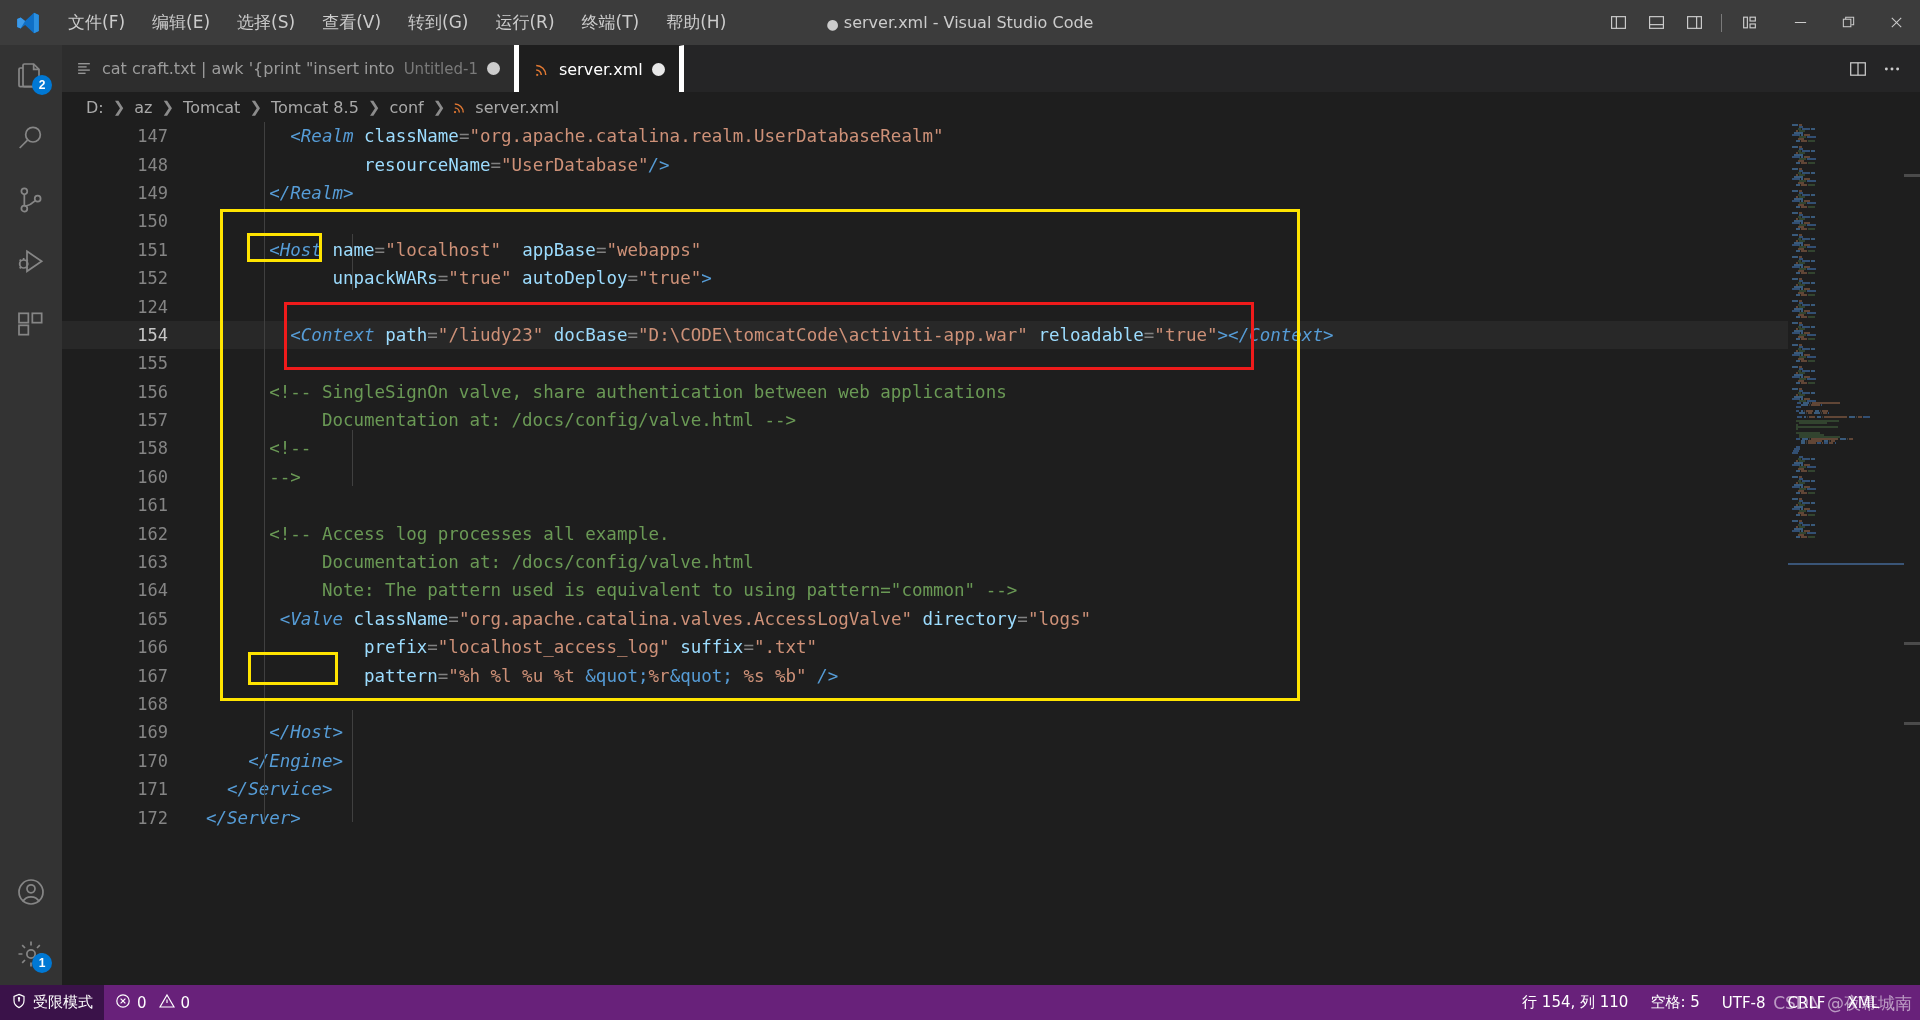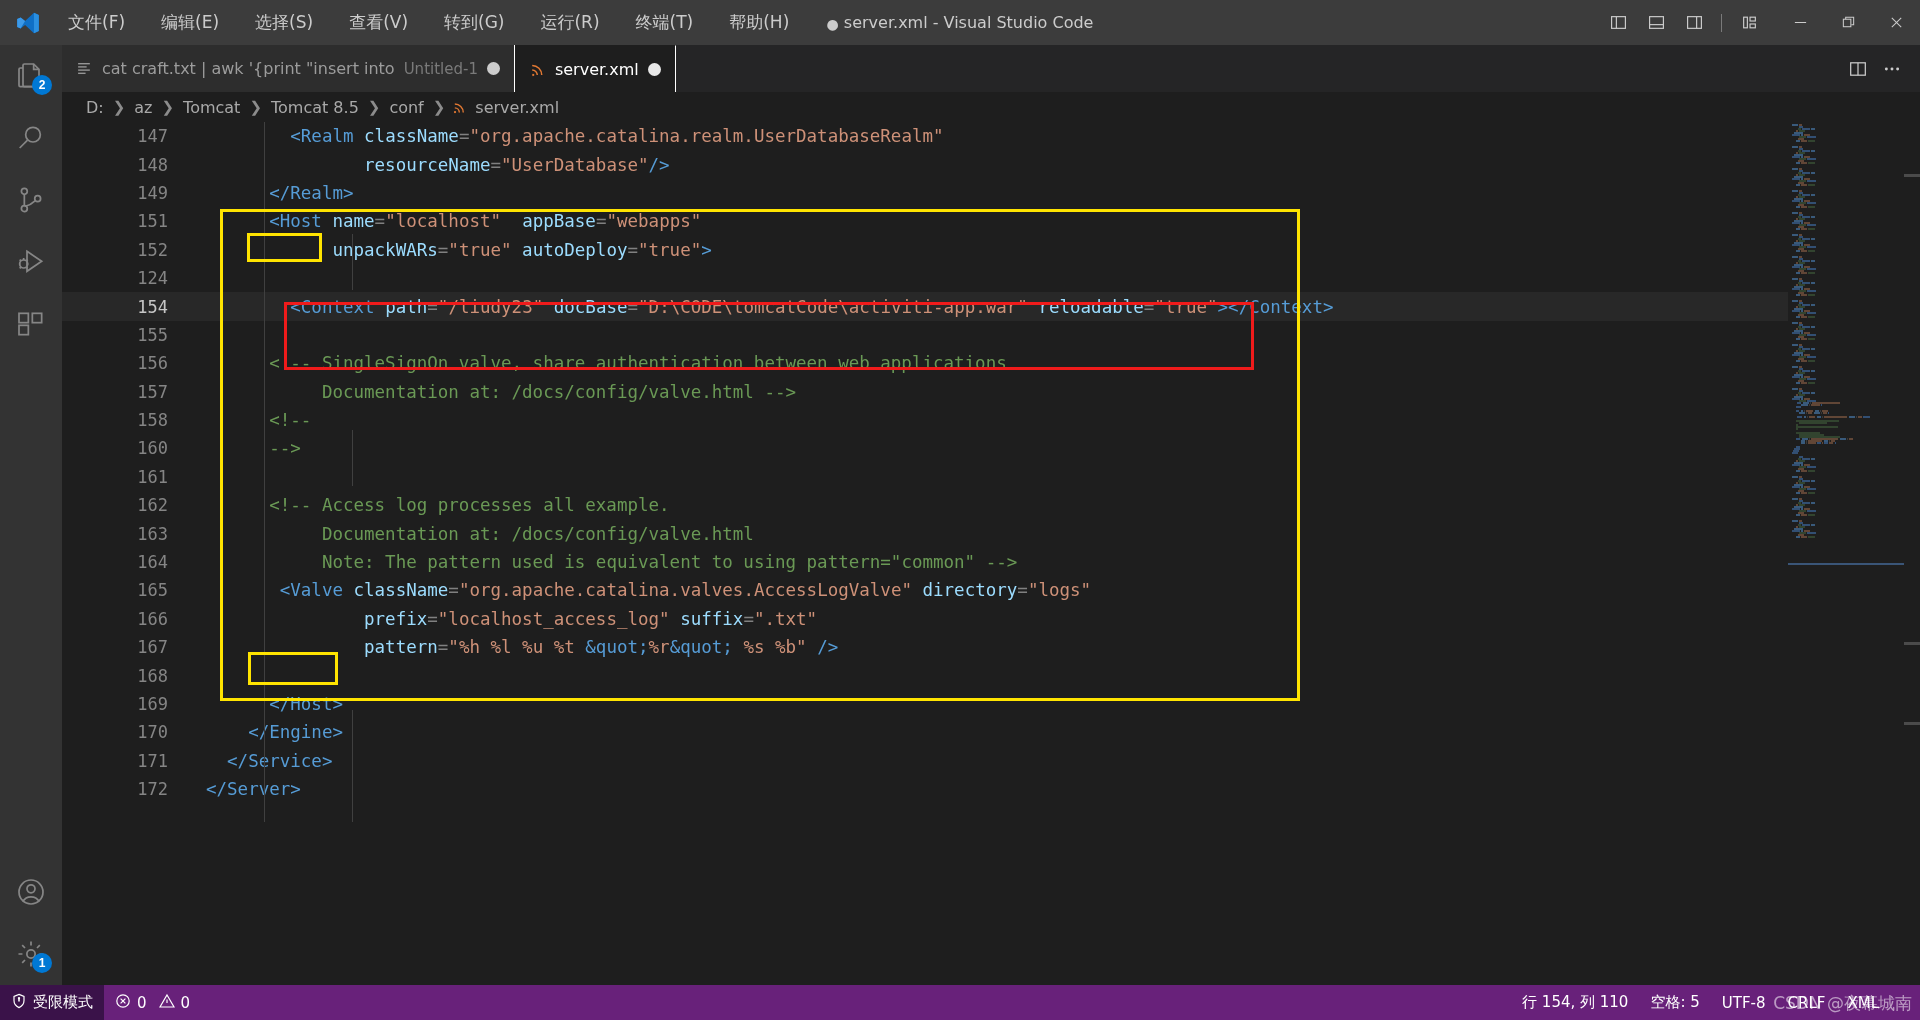--- a/index.html
+++ b/index.html
@@ -11,21 +11,21 @@
   }
   #app { position: relative; width: 1920px; height: 1020px; display: flex; flex-direction: column; }
 
   
   .titlebar {
     height: 45px; background: #3c3c3c; display: flex; align-items: center;
     flex: 0 0 45px; color: #cccccc; position: relative;
   }
   .vscode-logo { width: 56px; display: flex; align-items: center; justify-content: center; }
   .vscode-logo svg { width: 26px; height: 26px; }
-  .menu { display: flex; align-items: center; gap: 12px; }
+  .menu { display: flex; align-items: center; gap: 3px; }
   .menu-item {
     font-size: 17px; padding: 4px 12px; color: #cccccc; white-space: nowrap;
     font-family: "DejaVu Sans", sans-serif;
   }
   .title-center {
     position: absolute; left: 0; right: 0; text-align: center;
     font-size: 16px; color: #cccccc; pointer-events: none;
     font-family: "DejaVu Sans", sans-serif;
   }
   .title-center .dirty-dot { color: #cccccc; font-size: 14px; vertical-align: middle; }
@@ -60,21 +60,21 @@
   .act-spacer { flex: 1 1 auto; }
 
   
   .editor-area { flex: 1 1 auto; display: flex; flex-direction: column; min-width: 0; background: #1e1e1e; }
 
   .tabsbar { height: 47px; background: #252526; display: flex; align-items: stretch; flex: 0 0 47px; position: relative; }
   .tabs { display: flex; align-items: stretch; }
   .tab {
     display: flex; align-items: center; gap: 9px; padding: 0 14px;
     background: #2d2d2d; color: #9c9c9c; font-size: 16px; max-width: 460px;
-    border-right: 1px solid #ffffff;
+    border-right: 5px solid #ffffff;
     font-family: "DejaVu Sans", sans-serif;
   }
   .tab.active { background: #1e1e1e; color: #ffffff; border-top: 1px solid #1e1e1e; }
   .tab .tab-title { white-space: nowrap; overflow: hidden; text-overflow: ellipsis; }
   .tab .tab-desc { color: #7a7a7a; font-size: 15px; white-space: nowrap; }
   .tab .tab-dirty {
     width: 13px; height: 13px; border-radius: 50%; background: #cccccc; flex: 0 0 13px;
   }
   .tab.active .tab-dirty { background: #e8e8e8; }
   .tab-icon { display: flex; align-items: center; }
@@ -99,21 +99,21 @@
   .code-lines { position: relative; font-family: "DejaVu Sans Mono", monospace; font-size: 17.5px; }
   .cline { display: flex; height: 28.4px; align-items: center; white-space: pre; }
   .cline.current { background: #282828; }
   .gutter {
     width: 128px; flex: 0 0 128px; text-align: right; padding-right: 22px;
     color: #858585; font-size: 17px; user-select: none;
   }
   .cline.current .gutter { color: #c6c6c6; }
   .ctext { flex: 1 1 auto; padding-left: 16px; color: #d4d4d4; }
 
-  .tk-tag   { color: #569cd6; }
+  .tk-tag   { color: #569cd6; font-style: italic; }
   .tk-attr  { color: #9cdcfe; }
   .tk-str   { color: #ce9178; }
   .tk-cmt   { color: #6a9955; }
   .tk-ent   { color: #569cd6; }
   .tk-plain { color: #808080; }
 
   
   .guide {
     position: absolute; width: 1px; background: #404040; top: 0;
   }
@@ -356,20 +356,21 @@
         </span>
         <span class="crumb">server.xml</span>
       </div>
 
       <div class="code-wrap">
         <div class="code-scroll">
           <div class="code-lines" id="code-lines">
               <div class="cline"><div class="gutter">147</div><div class="ctext"><span class="tk-plain">        </span><span class="tk-tag">&lt;Realm</span><span class="tk-plain"> </span><span class="tk-attr">className</span><span class="tk-plain">=</span><span class="tk-str">"org.apache.catalina.realm.UserDatabaseRealm"</span></div></div>
               <div class="cline"><div class="gutter">148</div><div class="ctext"><span class="tk-plain">               </span><span class="tk-attr">resourceName</span><span class="tk-plain">=</span><span class="tk-str">"UserDatabase"</span><span class="tk-tag">/&gt;</span></div></div>
               <div class="cline"><div class="gutter">149</div><div class="ctext"><span class="tk-plain">      </span><span class="tk-tag">&lt;/Realm&gt;</span></div></div>
+              <div class="cline"><div class="gutter">150</div><div class="ctext"></div></div>
               <div class="cline"><div class="gutter">151</div><div class="ctext"><span class="tk-plain">      </span><span class="tk-tag">&lt;Host</span><span class="tk-plain"> </span><span class="tk-attr">name</span><span class="tk-plain">=</span><span class="tk-str">"localhost"</span><span class="tk-plain">  </span><span class="tk-attr">appBase</span><span class="tk-plain">=</span><span class="tk-str">"webapps"</span></div></div>
               <div class="cline"><div class="gutter">152</div><div class="ctext"><span class="tk-plain">            </span><span class="tk-attr">unpackWARs</span><span class="tk-plain">=</span><span class="tk-str">"true"</span><span class="tk-plain"> </span><span class="tk-attr">autoDeploy</span><span class="tk-plain">=</span><span class="tk-str">"true"</span><span class="tk-tag">&gt;</span></div></div>
               <div class="cline"><div class="gutter">124</div><div class="ctext"></div></div>
               <div class="cline current"><div class="gutter">154</div><div class="ctext"><span class="tk-plain">        </span><span class="tk-tag">&lt;Context</span><span class="tk-plain"> </span><span class="tk-attr">path</span><span class="tk-plain">=</span><span class="tk-str">"/liudy23"</span><span class="tk-plain"> </span><span class="tk-attr">docBase</span><span class="tk-plain">=</span><span class="tk-str">"D:\CODE\tomcatCode\activiti-app.war"</span><span class="tk-plain"> </span><span class="tk-attr">reloadable</span><span class="tk-plain">=</span><span class="tk-str">"true"</span><span class="tk-tag">&gt;&lt;/Context&gt;</span></div></div>
               <div class="cline"><div class="gutter">155</div><div class="ctext"></div></div>
               <div class="cline"><div class="gutter">156</div><div class="ctext"><span class="tk-plain">      </span><span class="tk-cmt">&lt;!-- SingleSignOn valve, share authentication between web applications</span></div></div>
               <div class="cline"><div class="gutter">157</div><div class="ctext"><span class="tk-plain">           </span><span class="tk-cmt">Documentation at: /docs/config/valve.html --&gt;</span></div></div>
               <div class="cline"><div class="gutter">158</div><div class="ctext"><span class="tk-plain">      </span><span class="tk-cmt">&lt;!--</span></div></div>
               <div class="cline"><div class="gutter">160</div><div class="ctext"><span class="tk-plain">      </span><span class="tk-cmt">--&gt;</span></div></div>
               <div class="cline"><div class="gutter">161</div><div class="ctext"></div></div>

